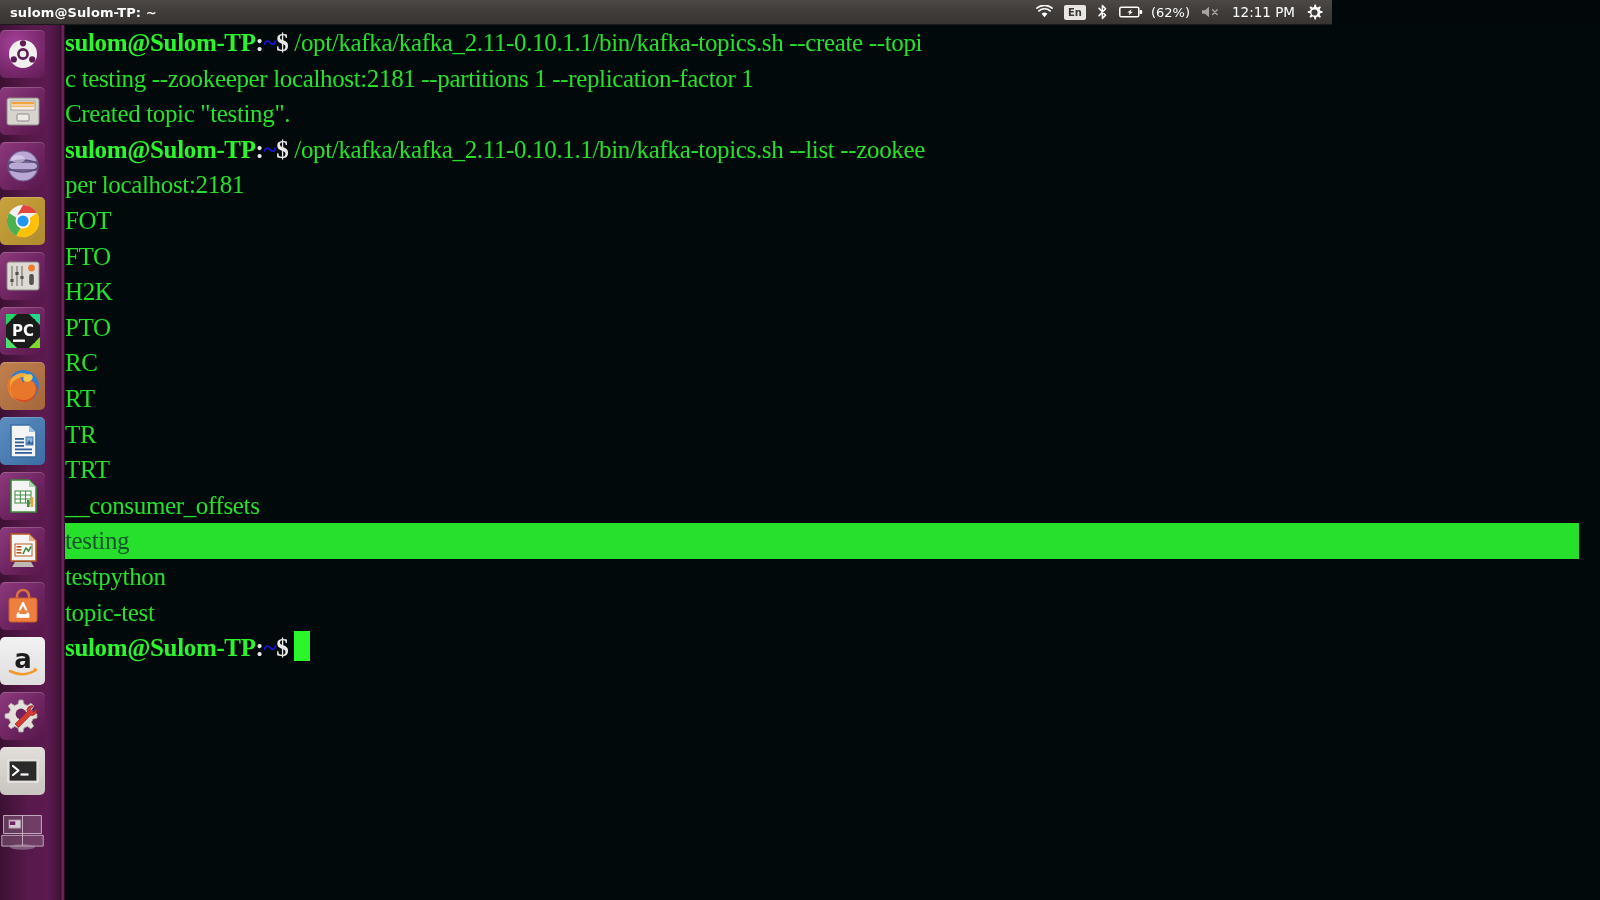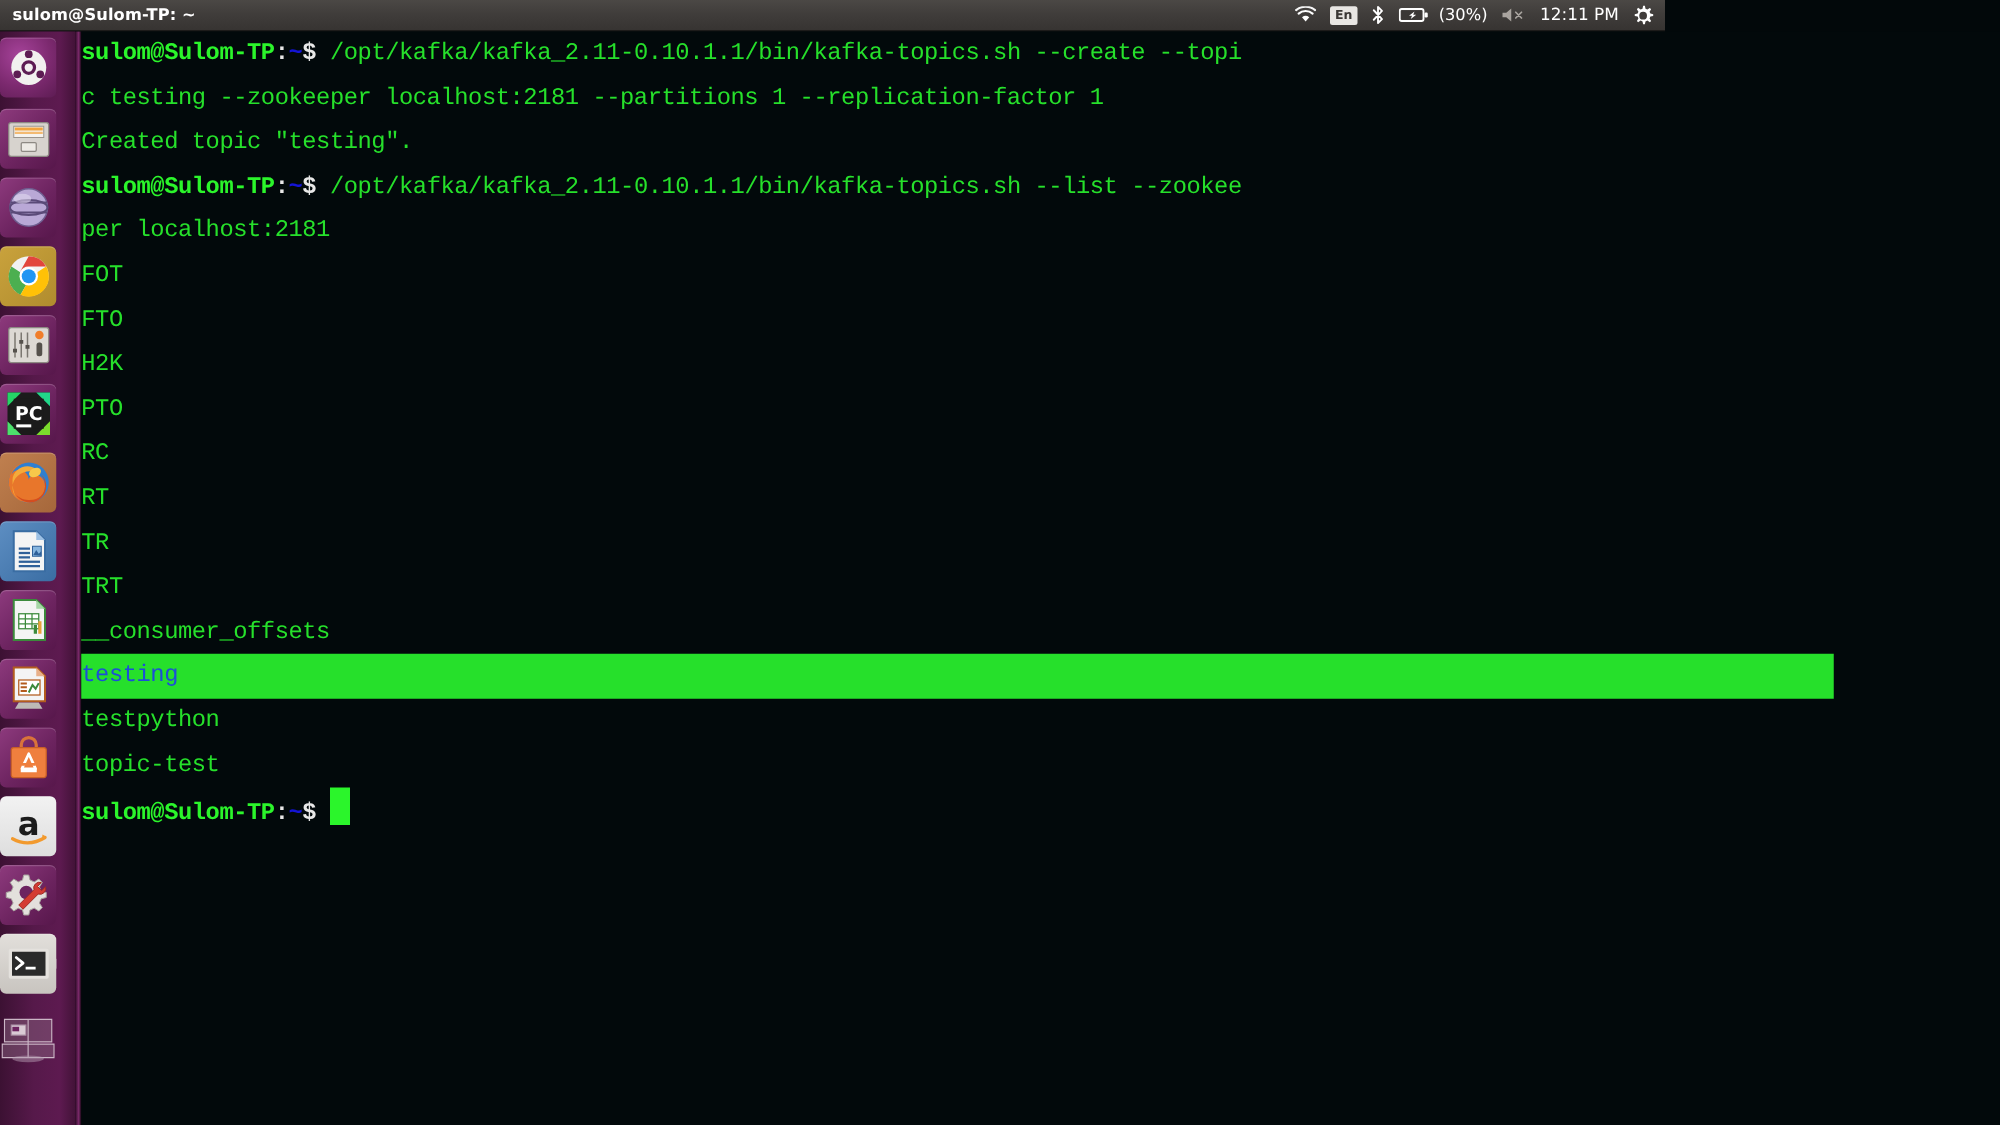--- a/index.html
+++ b/index.html
@@ -116,36 +116,36 @@
   #term-border {
     position: absolute;
     left: 0; top: 0;
     width: 5px; height: 875px;
     background: linear-gradient(to right, #2a0a24 0%, #7d2a6c 60%, #12060f 100%);
   }
   #term-text {
     position: absolute;
     left: 5px; top: 0px;
     width: 1535px;
-    font-family: Liberation Mono, monospace;
-    font-size: 19px;
+    font-family: Liberation Serif, serif;
+    font-size: 25px;
     line-height: 35.6px;
     white-space: pre;
     color: #26e02b;
     letter-spacing: -0.35px;
   }
   .ln { height: 35.6px; }
   .bold-green { color: #2bf52b; font-weight: bold; }
   .wh { color: #e8e8e8; font-weight: bold; }
   .blu { color: #1414d6; font-weight: bold; }
   .sel {
     background: #26e02b;
-    color: #1d4ed8;
+    color: #14532d;
     display: block;
-    width: 1402px;
+    width: 1514px;
   }
   .cursor {
     display: inline-block;
     width: 16px;
     height: 30px;
     background: #2bf52b;
     vertical-align: -5px;
   }
 </style>
 </head>
@@ -175,21 +175,21 @@
       </span>
 
       <span class="ind">
         <svg width="25" height="14" viewBox="0 0 25 14">
           <rect x="0.8" y="2.2" width="19" height="9.6" rx="1.6" ry="1.6" fill="none" stroke="#ffffff" stroke-width="1.5"></rect>
           <rect x="20.6" y="5.0" width="2.6" height="4" rx="1" fill="#ffffff"></rect>
           <rect x="2.4" y="3.8" width="15.8" height="6.4" rx="0.6" fill="#3a3735"></rect>
           <path d="M12.6 4.2 L8.2 7.6 L10.6 7.6 L9.6 10.2 L14.0 6.8 L11.6 6.8 Z" fill="#ffffff"></path>
         </svg>
       </span>
-      <span id="battery-text">(30%)</span>
+      <span id="battery-text">(62%)</span>
 
       <span class="ind">
         <svg width="20" height="14" viewBox="0 0 20 14">
           <path d="M1 5.2 L4 5.2 L8 1.8 L8 12.2 L4 8.8 L1 8.8 Z" fill="#a9a49f"></path>
           <path d="M11.6 4.8 L16.2 9.4 M16.2 4.8 L11.6 9.4" stroke="#a9a49f" stroke-width="1.4" stroke-linecap="round"></path>
         </svg>
       </span>
 
       <span id="clock">12:11 PM</span>
 

